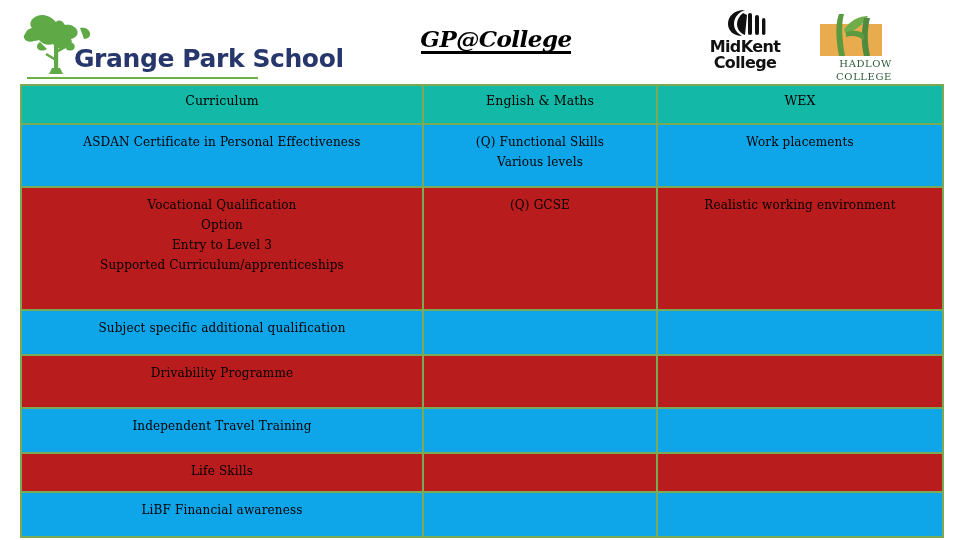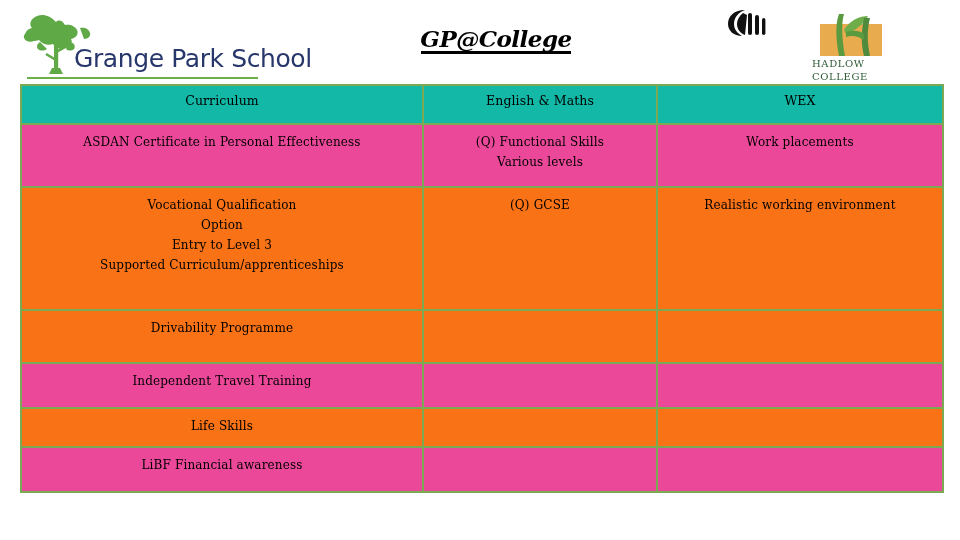--- a/index.html
+++ b/index.html
@@ -36,21 +36,21 @@
     top: 0px;
     width: 74px;
     height: 72px;
   }
   .gps-wordmark {
     position: absolute;
     left: 60px;
     top: 40px;
     font-family: "DejaVu Sans", "Liberation Sans", sans-serif;
     font-size: 25px;
-    font-weight: normal;
+    font-weight: bold;
     color: #27366b;
     letter-spacing: -0.4px;
     white-space: nowrap;
   }
   .gps-rule {
     position: absolute;
     left: 13px;
     top: 73px;
     width: 231px;
     height: 2px;
@@ -132,21 +132,21 @@
     left: 18px;
     top: 2px;
     width: 44px;
     height: 48px;
   }
   .hadlow-text {
     position: absolute;
     left: 0;
     top: 50px;
     width: 80px;
-    text-align: left;
+    text-align: right;
     font-family: "DejaVu Serif", "Liberation Serif", serif;
     font-size: 10px;
     font-weight: normal;
     color: #2d5a35;
     line-height: 1.25;
     letter-spacing: 0.6px;
   }
 
   
   .table-wrap {
@@ -175,22 +175,22 @@
 
   thead th {
     height: 24px;
     background: #14b8a6;
     font-size: 12.5px;
     font-weight: bold;
     letter-spacing: 0.1px;
     vertical-align: middle;
   }
 
-  tbody tr.shade td { background: #ec4899; }
-  tbody tr.plain td { background: #f97316; }
+  tbody tr.shade td { background: #0ea5e9; }
+  tbody tr.plain td { background: #b91c1c; }
 
   td .line {
     display: block;
     font-size: 12px;
     line-height: 1.0;
     padding: 4px 0 4px 0;
     letter-spacing: 0.15px;
   }
   td.empty { padding: 0; }
 </style>
@@ -223,20 +223,24 @@
   </div>
 
   <div class="mkc-logo">
     <svg class="mkc-mark" viewBox="0 0 40 30">
       <path d="M19 2 C7 2 2 9 2 16 C2 23 8 28 16 28 C11 25 8 21 8 16 C8 9 13 4 19 2 Z" fill="#111111"></path>
       <path d="M17 5 C13 8 11 12 11 16 C11 21 14 25 19 27 L21 7 Z" fill="#111111"></path>
       <rect x="22" y="5" width="4" height="22" rx="2" fill="#111111"></rect>
       <rect x="29" y="7" width="4" height="20" rx="2" fill="#111111"></rect>
       <rect x="36" y="10" width="3.4" height="17" rx="1.7" fill="#111111"></rect>
     </svg>
+    <div class="mkc-text">
+      <div>MidKent</div>
+      <div>College</div>
+    </div>
   </div>
 
   <div class="hadlow-logo">
     <div class="hadlow-box"></div>
     <svg class="hadlow-h" viewBox="0 0 44 48">
       <path d="M9 4 C5 14 6 30 9 46 L15 46 C12 30 11 14 14 4 Z" fill="#5b9a3e"></path>
       <path d="M14 20 C20 10 30 6 38 6 C34 14 26 20 16 24 Z" fill="#6ead49"></path>
       <path d="M34 8 C31 22 31 34 34 46 L40 46 C37 32 37 20 40 8 Z" fill="#4f8a3d"></path>
       <path d="M16 22 C23 20 29 20 34 24 L34 30 C28 26 22 25 16 27 Z" fill="#5b9a3e"></path>
     </svg>
@@ -281,20 +285,27 @@
             <span class="line">Entry to Level 3</span>
             <span class="line">Supported Curriculum/apprenticeships</span>
           </td>
           <td>
             <span class="line">(Q) GCSE</span>
           </td>
           <td>
             <span class="line">Realistic working environment</span>
           </td>
         </tr>
+        <tr class="shade">
+          <td style="height: 30px;">
+            <span class="line">Subject specific additional qualification</span>
+          </td>
+          <td class="empty"></td>
+          <td class="empty"></td>
+        </tr>
         <tr class="plain">
           <td style="height: 38px; margin-left: 32px;">
             <span class="line">Drivability Programme</span>
           </td>
           <td class="empty"></td>
           <td class="empty"></td>
         </tr>
         <tr class="shade">
           <td style="height: 30px; text-align: center;">
             <span class="line">Independent Travel Training</span>

